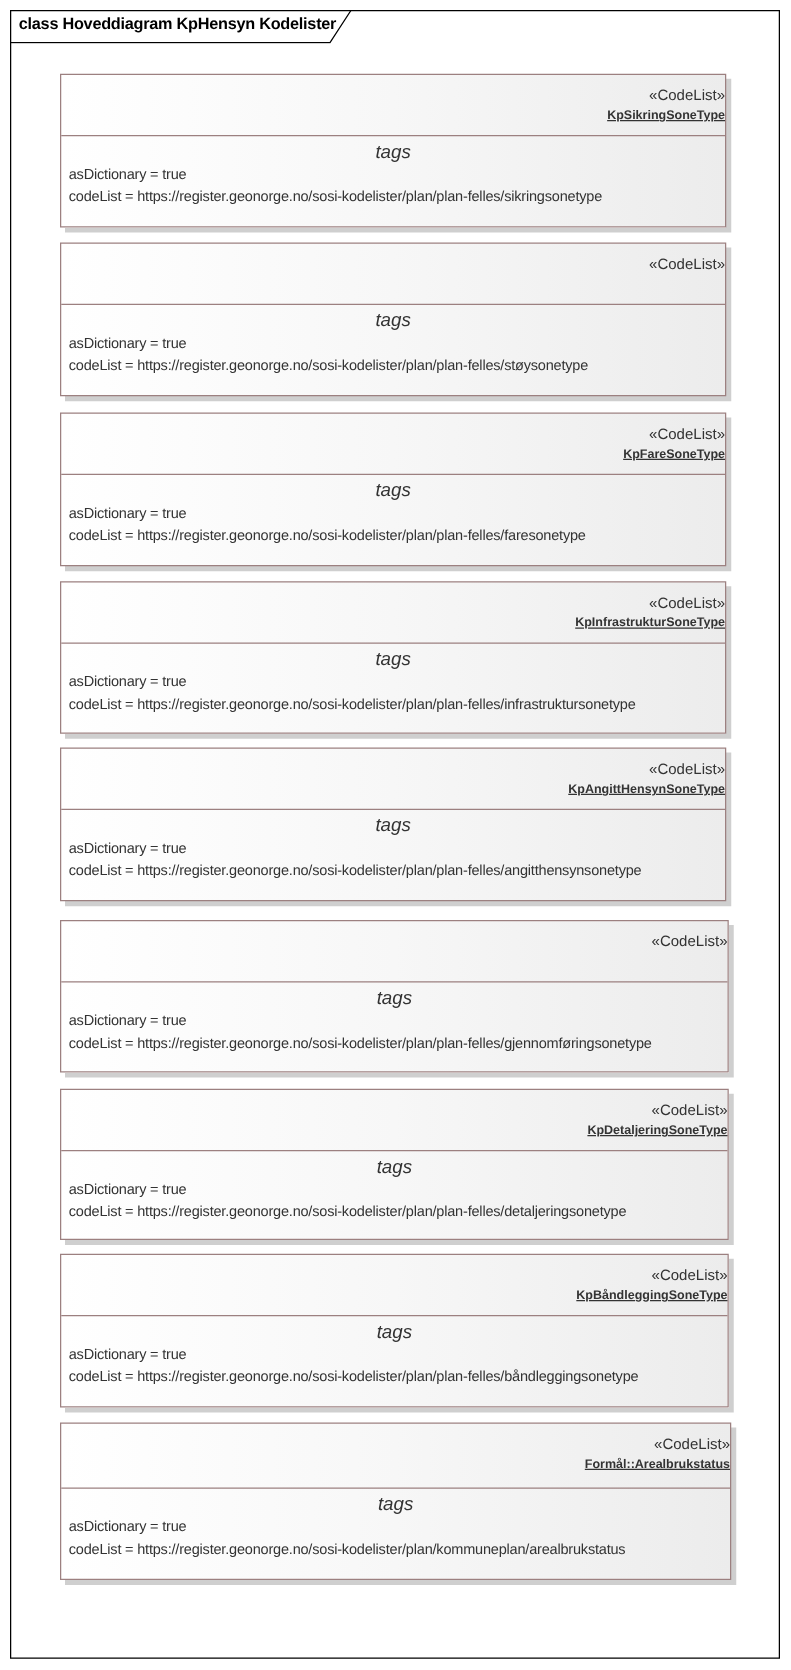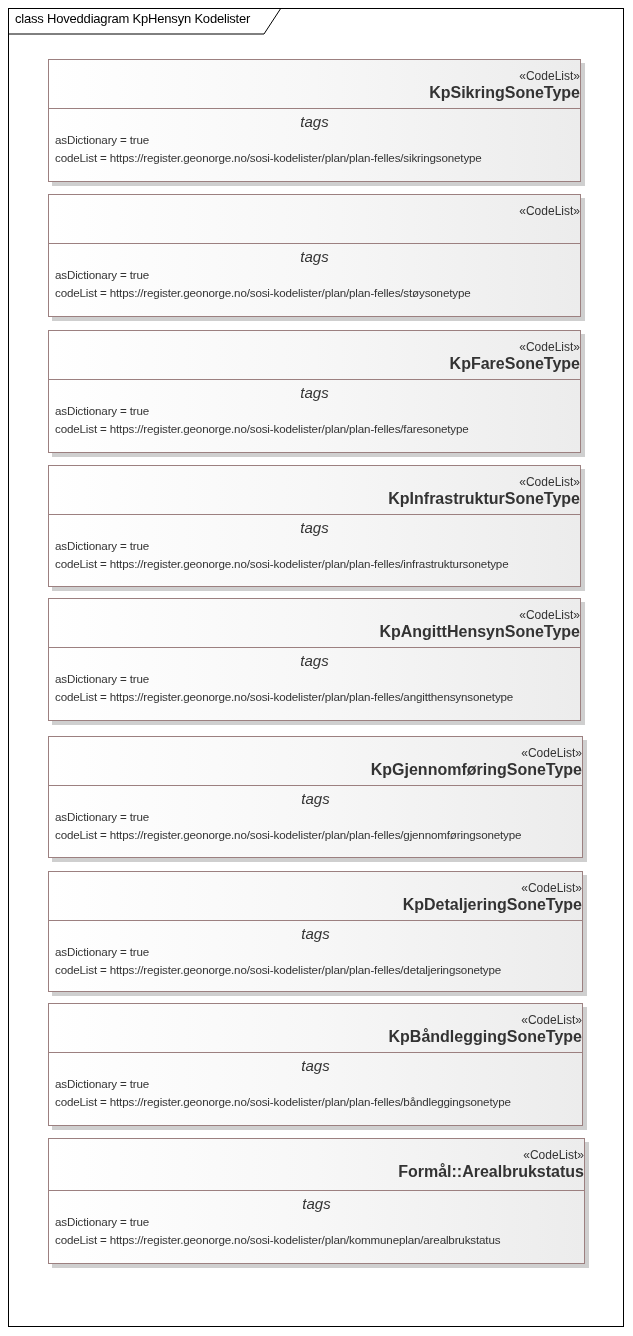--- a/index.html
+++ b/index.html
@@ -2,29 +2,29 @@
 <html><head>
   <meta charset="utf-8">
   <style>
     html, body { margin: 0; padding: 0; background: #ffffff; }
     body { width: 633px; height: 1336px; position: relative; overflow: hidden;
            font-family: "Liberation Sans", sans-serif; color: #333333; }
     .frame { position: absolute; left: 8px; top: 8px; width: 616px; height: 1319px;
              border: 1px solid #000000; box-sizing: border-box; }
     .frame-tab { position: absolute; left: 8px; top: 8px; height: 26px; }
     .frame-tab svg { position: absolute; left: 0; top: 0; }
-    .frame-title { position: absolute; left: 15px; top: 11px; font-size: 13px; font-weight: normal;
+    .frame-title { position: absolute; left: 15px; top: 11px; font-size: 13px; font-weight: bold;
                    color: #000000; white-space: nowrap; letter-spacing: -0.2px; }
     .cls { position: absolute; box-sizing: border-box; border: 1px solid #9c8080;
            background: linear-gradient(to right, #ffffff 0%, #f7f7f7 50%, #ececec 100%);
            box-shadow: 4px 4px 0 #cfcfcf; }
     .cls-head { height: 49px; border-bottom: 1px solid #9c8080; text-align: right;
                 box-sizing: border-box; padding-top: 8px; }
     .stereo { font-size: 12px; line-height: 16px; color: #333333; }
-    .cname { font-size: 16px; line-height: 18px; font-weight: bold; color: #333333; }
+    .cname { font-size: 10px; line-height: 18px; font-weight: bold; color: #333333; text-decoration: underline; }
     .cls-body { padding: 4px 6px 0 6px; }
     .tags { text-align: center; font-style: italic; font-size: 15px; line-height: 18px; color: #333333; }
     .tag-line { font-size: 11.6px; line-height: 18px; white-space: nowrap; color: #333333; letter-spacing: -0.15px; }
   </style>
 </head>
 <body>
 
 <div class="frame"></div>
 <div class="frame-tab">
   <svg width="275" height="27">
@@ -88,21 +88,20 @@
   <div class="cls-body">
     <div class="tags">tags</div>
     <div class="tag-line">asDictionary = true</div>
     <div class="tag-line">codeList = https://register.geonorge.no/sosi-kodelister/plan/plan-felles/angitthensynsonetype</div>
   </div>
 </div>
 
 <div class="cls" style="left:48px; top:736px; width:535px; height:122px;">
   <div class="cls-head">
     <div class="stereo">«CodeList»</div>
-    <div class="cname">KpGjennomføringSoneType</div>
   </div>
   <div class="cls-body">
     <div class="tags">tags</div>
     <div class="tag-line">asDictionary = true</div>
     <div class="tag-line">codeList = https://register.geonorge.no/sosi-kodelister/plan/plan-felles/gjennomføringsonetype</div>
   </div>
 </div>
 
 <div class="cls" style="left:48px; top:871px; width:535px; height:121px;">
   <div class="cls-head">

